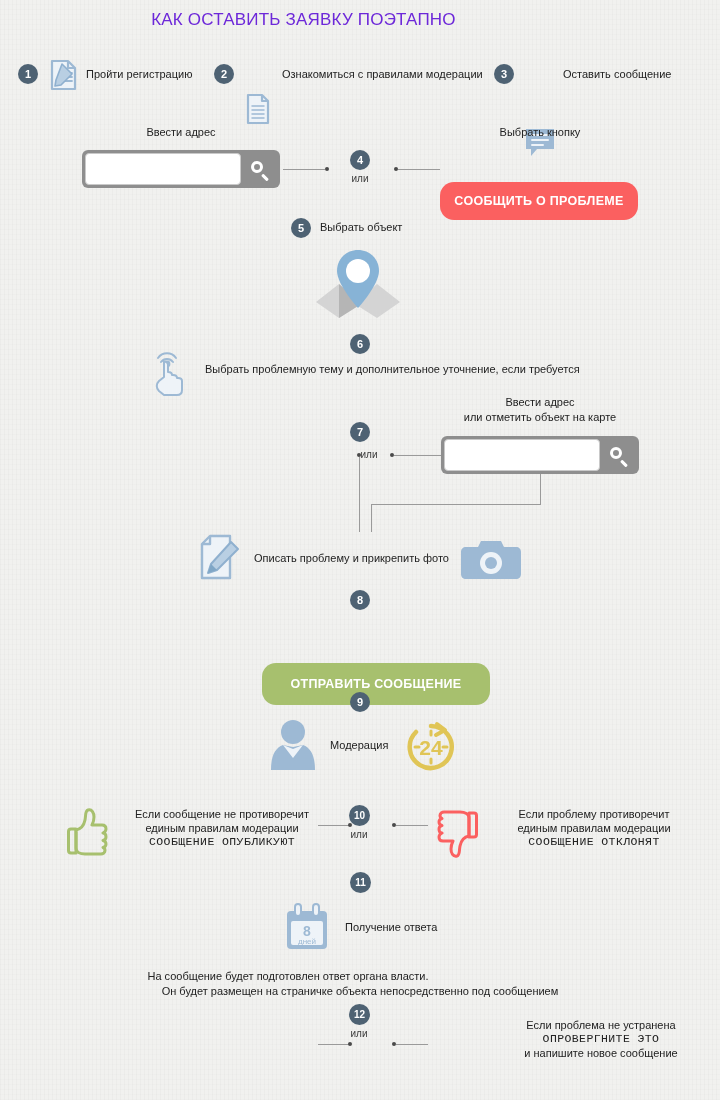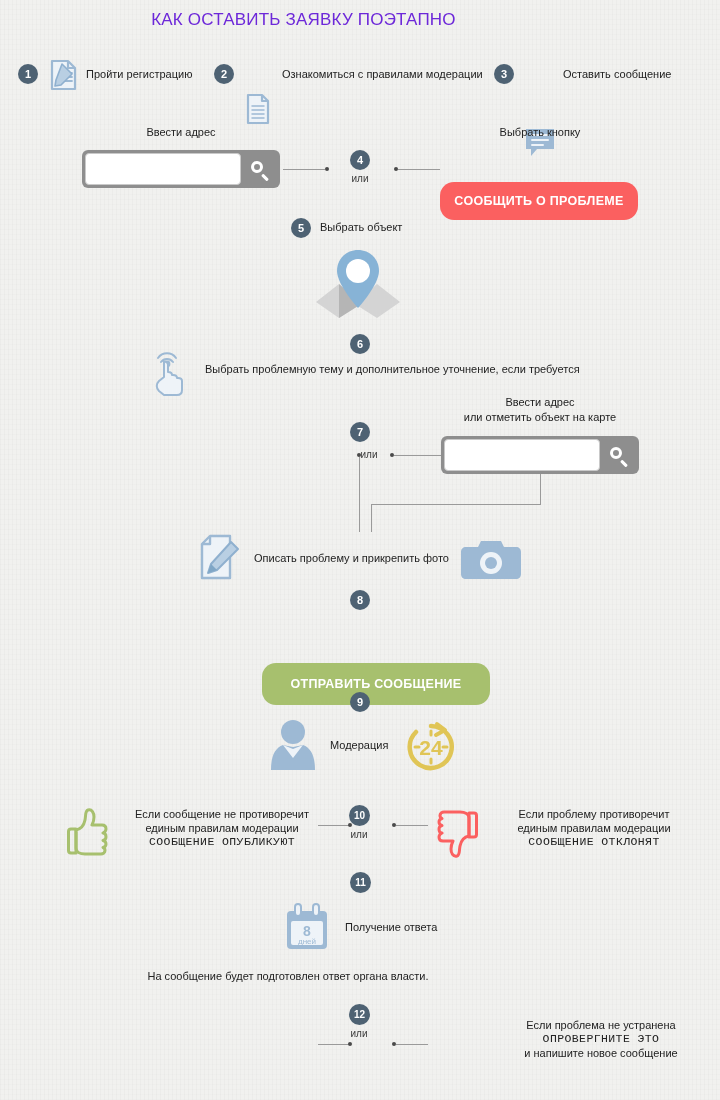--- a/index.html
+++ b/index.html
@@ -323,20 +323,21 @@
       <rect x="7" y="18" width="32" height="24" rx="2" fill="#eef3f8"></rect>
       <rect x="11" y="1" width="6" height="12" rx="3" fill="#eef3f8" stroke="#9db9d4" stroke-width="2"></rect>
       <rect x="29" y="1" width="6" height="12" rx="3" fill="#eef3f8" stroke="#9db9d4" stroke-width="2"></rect>
       <text x="23" y="33" text-anchor="middle" font-family="Liberation Sans, sans-serif" font-size="14" font-weight="bold" fill="#9db9d4">8</text>
       <text x="23" y="41" text-anchor="middle" font-family="Liberation Sans, sans-serif" font-size="8" fill="#9db9d4">дней</text>
     </svg>
   </div>
   <div class="abs lbl" style="left:345px;top:921px;">Получение ответа</div>
 
   <div class="abs cap" style="left:0;top:969px;width:576px;text-align:center;">На сообщение будет подготовлен ответ органа власти.</div>
+  <div class="abs cap" style="left:0;top:984px;width:720px;text-align:center;">Он будет размещен на страничке объекта непосредственно под сообщением</div>
 
 
   <div class="abs hline" style="left:318px;top:1044px;width:32px;"></div>
   <div class="abs dot" style="left:348px;top:1042px;"></div>
   <div class="abs" style="left:349px;top:1004px;">
     <div class="badge wide">12</div>
     <div class="ili" style="margin-left:-10px;margin-top:3px;">или</div>
   </div>
   <div class="abs dot" style="left:392px;top:1042px;"></div>
   <div class="abs hline" style="left:396px;top:1044px;width:32px;"></div>

